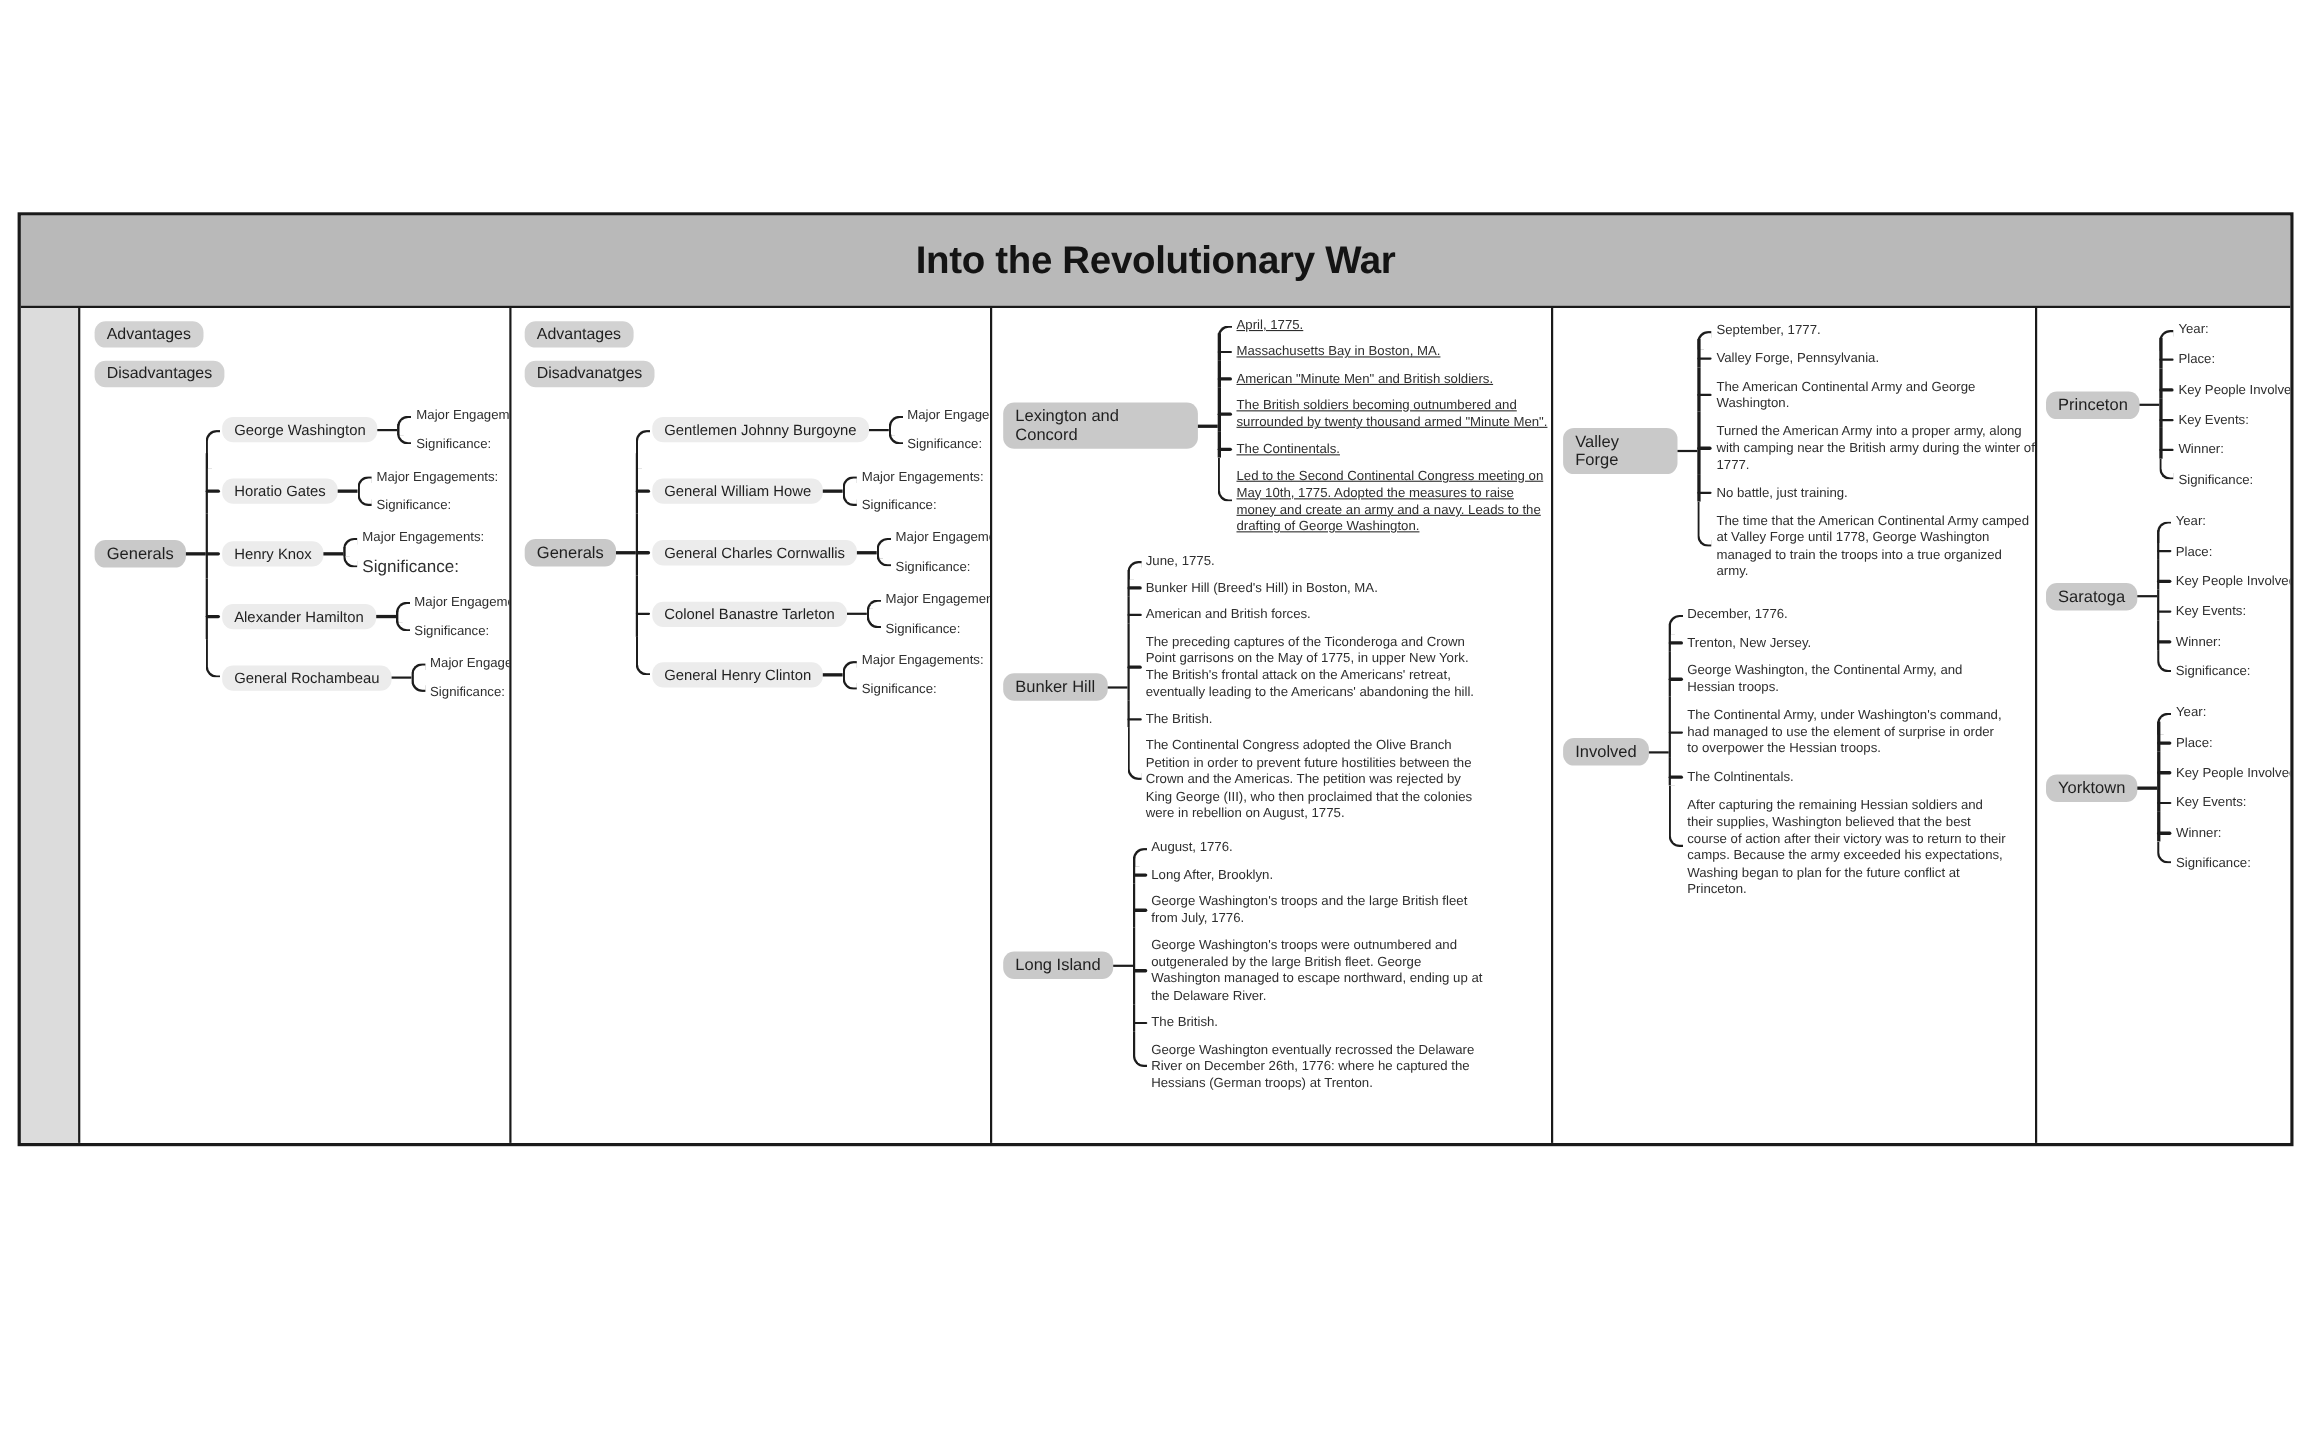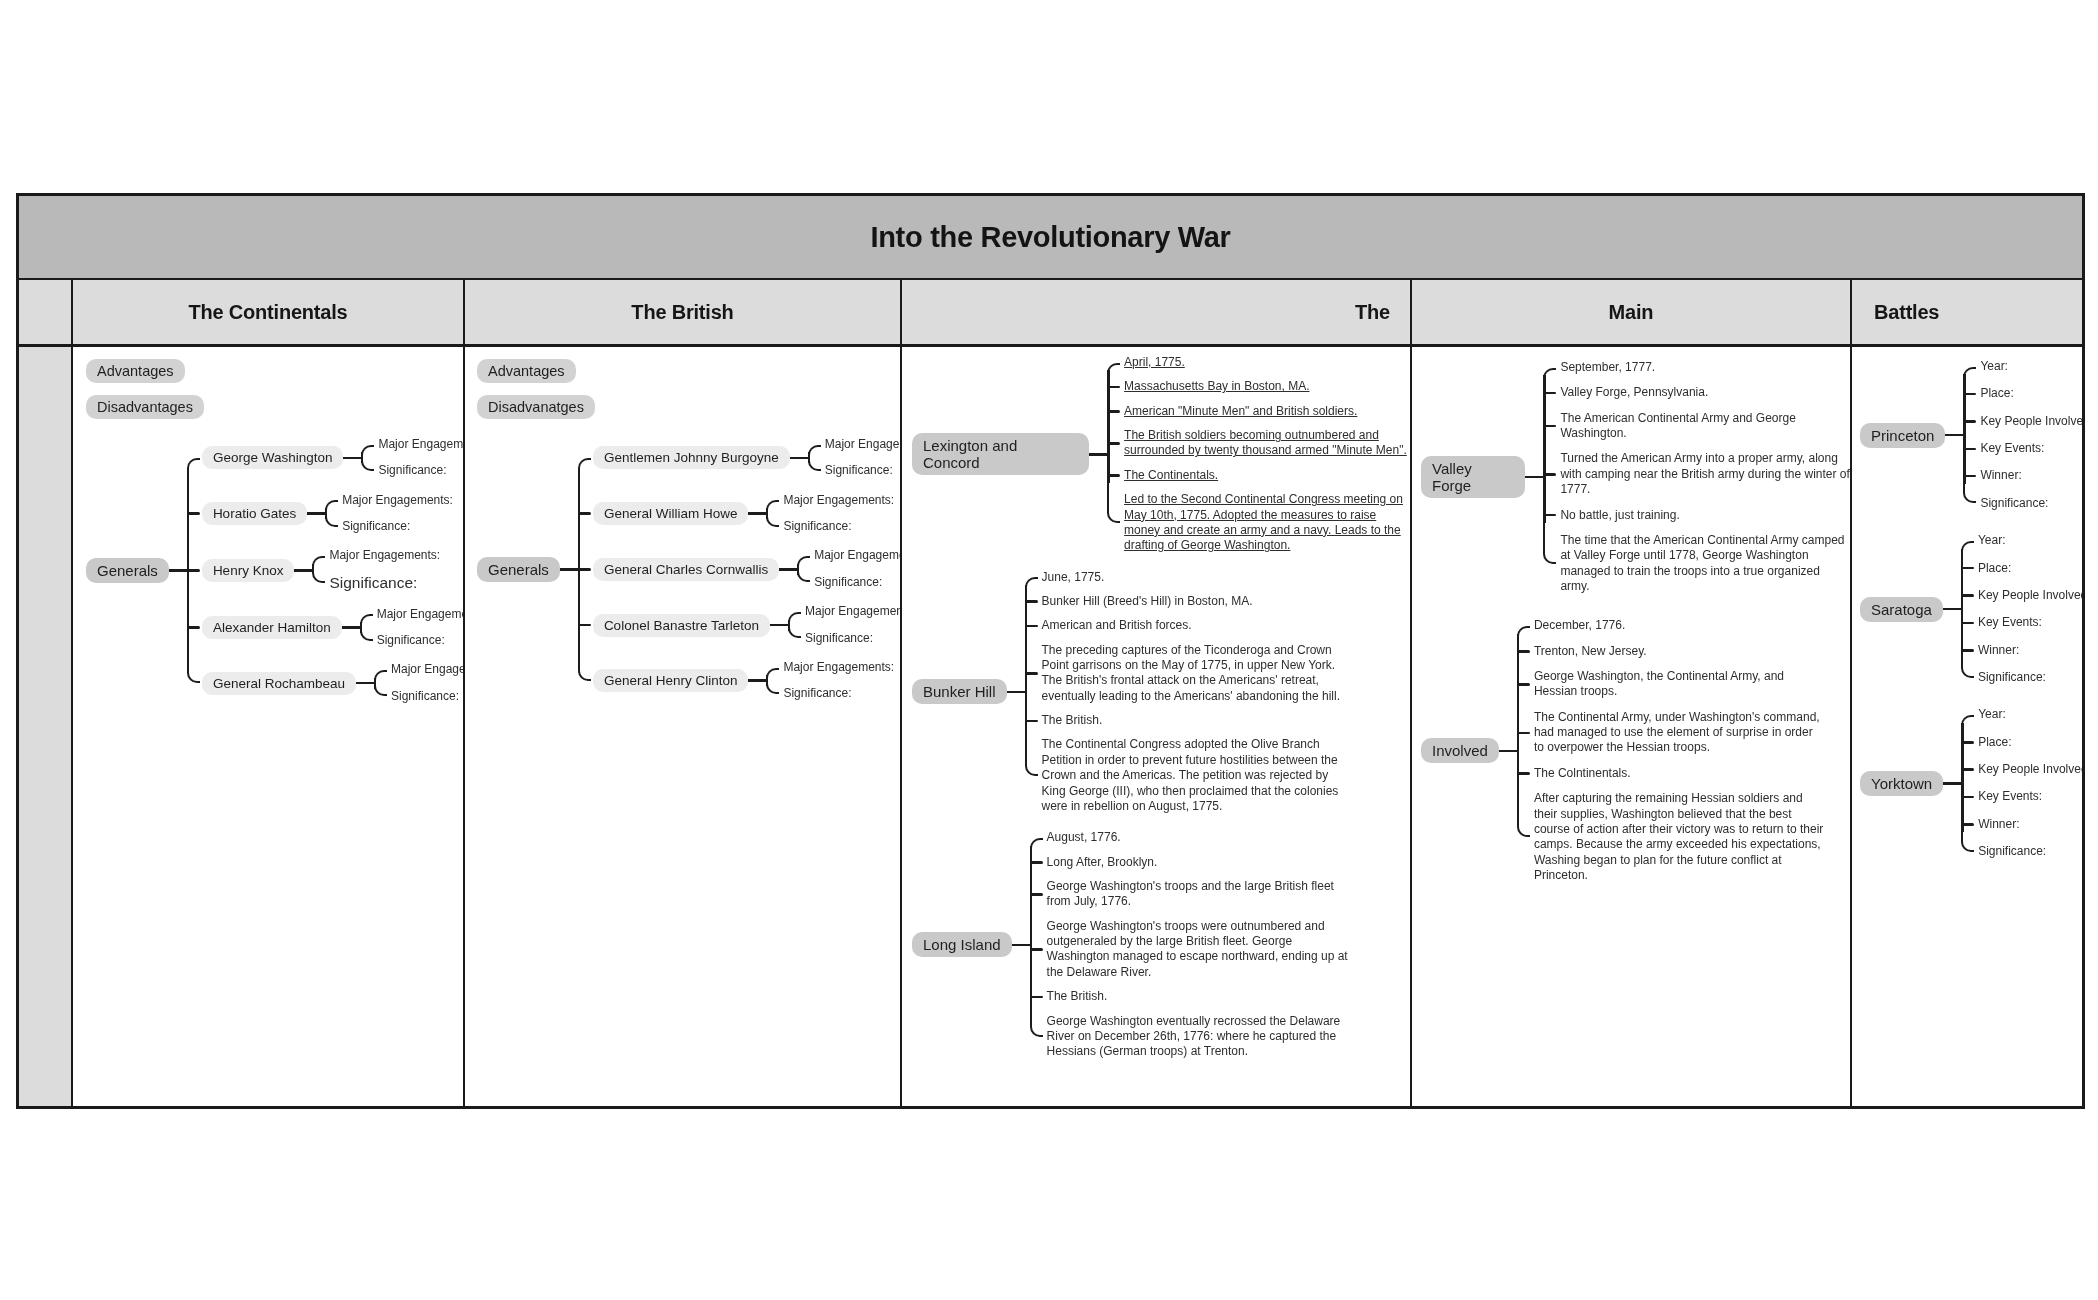--- a/index.html
+++ b/index.html
@@ -9,21 +9,21 @@
     -webkit-font-smoothing:antialiased;
   }
   .board{
     position:absolute;left:16px;top:193px;width:2069px;
     border:3px solid var(--border,#1a1a1a);background:#fff;box-sizing:border-box;
   }
   .title-row{
     height:82px;background:var(--title_band,#b9b9b9);
     border-bottom:2px solid var(--border,#1a1a1a);
     display:flex;align-items:center;justify-content:center;
-    font-size:29px;font-weight:bold;letter-spacing:-0.3px;color:#141414;
+    font-size:35px;font-weight:bold;letter-spacing:-0.3px;color:#141414;
   }
   .grid{display:grid;grid-template-columns:52px 392px 437px 510px 440px 232px;}
   .hdr-row{height:64px;background:var(--header_band,#dcdcdc);border-bottom:3px solid var(--border,#1a1a1a);}
   .hdr-cell{
     display:flex;align-items:center;border-left:2px solid var(--border,#1a1a1a);
     box-sizing:border-box;font-size:20px;font-weight:bold;letter-spacing:-0.2px;color:#161616;
   }
   .hdr-cell:first-child{border-left:none;}
   .hc-center{justify-content:center;}
   .hc-right{justify-content:flex-end;padding-right:20px;}
@@ -92,28 +92,20 @@
   .w-lex .para{max-width:286px;text-decoration:underline;}
   .w-std .para{max-width:306px;}
   .c4 .para{max-width:292px;}
 </style>
 </head>
 <body>
 
 <div class="board">
   <div class="title-row">Into the Revolutionary War</div>
 
-  <div class="grid hdr-row">
-    <div class="hdr-cell"></div>
-    <div class="hdr-cell hc-center">The Continentals</div>
-    <div class="hdr-cell hc-center">The British</div>
-    <div class="hdr-cell hc-right">The</div>
-    <div class="hdr-cell hc-center">Main</div>
-    <div class="hdr-cell hc-left">Battles</div>
-  </div>
 
   <div class="grid body-row">
     <div class="cell"></div>
 
     <div class="cell c1">
       <span class="pill tag">Advantages</span>
       <span class="pill tag">Disadvantages</span>
       <div class="tree gentree">
         <span class="pill parent">Generals</span>
         <span class="plink"></span>

